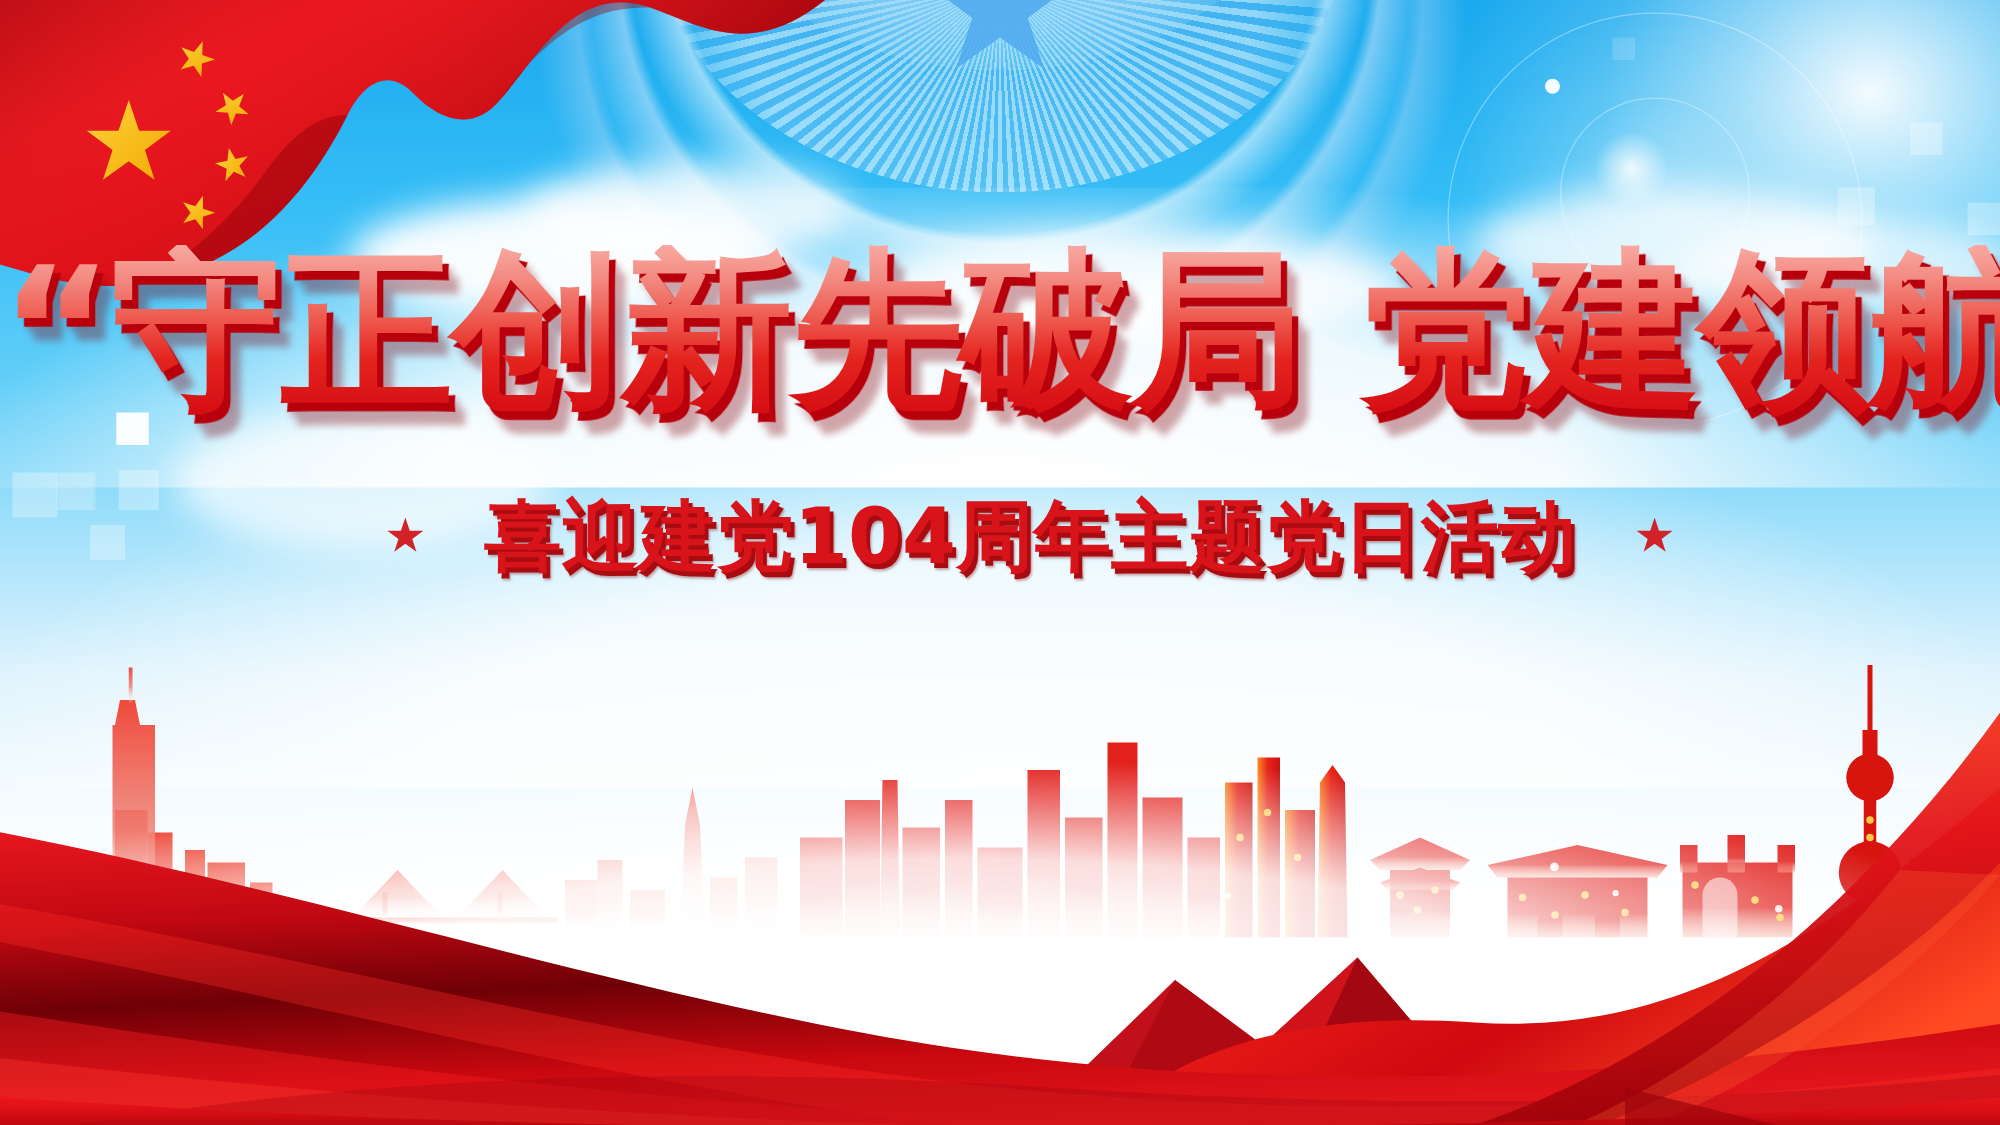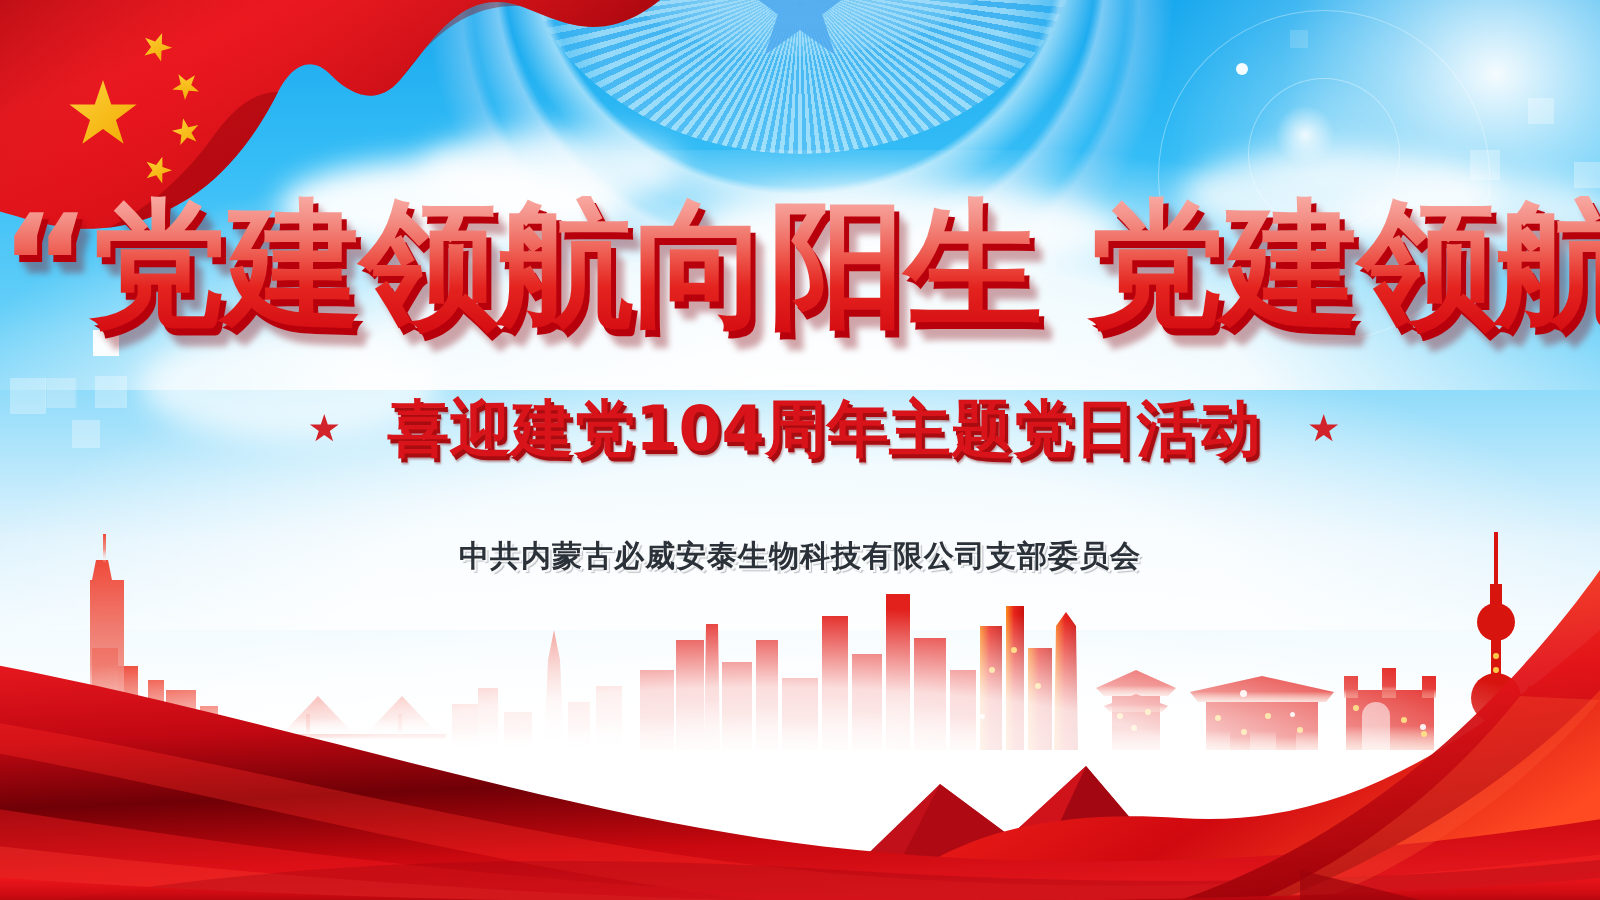--- a/index.html
+++ b/index.html
@@ -379,27 +379,26 @@
       <path d="M1260,330 C1360,286 1450,214 1520,126 L1600,130 C1520,224 1410,296 1320,330 Z" fill="#ff5a33" opacity=".3"></path>
 
       <path d="M-20,306 C300,330 700,338 1100,330 C1340,326 1500,318 1620,306 L1620,340 L-20,340 Z" fill="url(#rb4)" opacity=".9"></path>
       <path d="M1300,300 L1420,330 L1300,330 Z" fill="#9c030b" opacity=".7"></path>
     </svg>
   </div>
 
   <div class="text-layer">
 
     <div class="main-title">
-      <span>“党建领航向阳生</span><span class="gap"></span><span>党建领航向阳生”</span>
+      <span>“守正创新先破局</span><span class="gap"></span><span>党建领航向阳生”</span>
     </div>
 
     <div class="subtitle-row">
       <span class="sub-star"></span>
       <span class="subtitle">喜迎建党104周年主题党日活动</span>
       <span class="sub-star"></span>
     </div>
 
-    <div class="org-line">中共内蒙古必威安泰生物科技有限公司支部委员会</div>
 
 
   </div>
 
 </div>
 
 </body></html>

